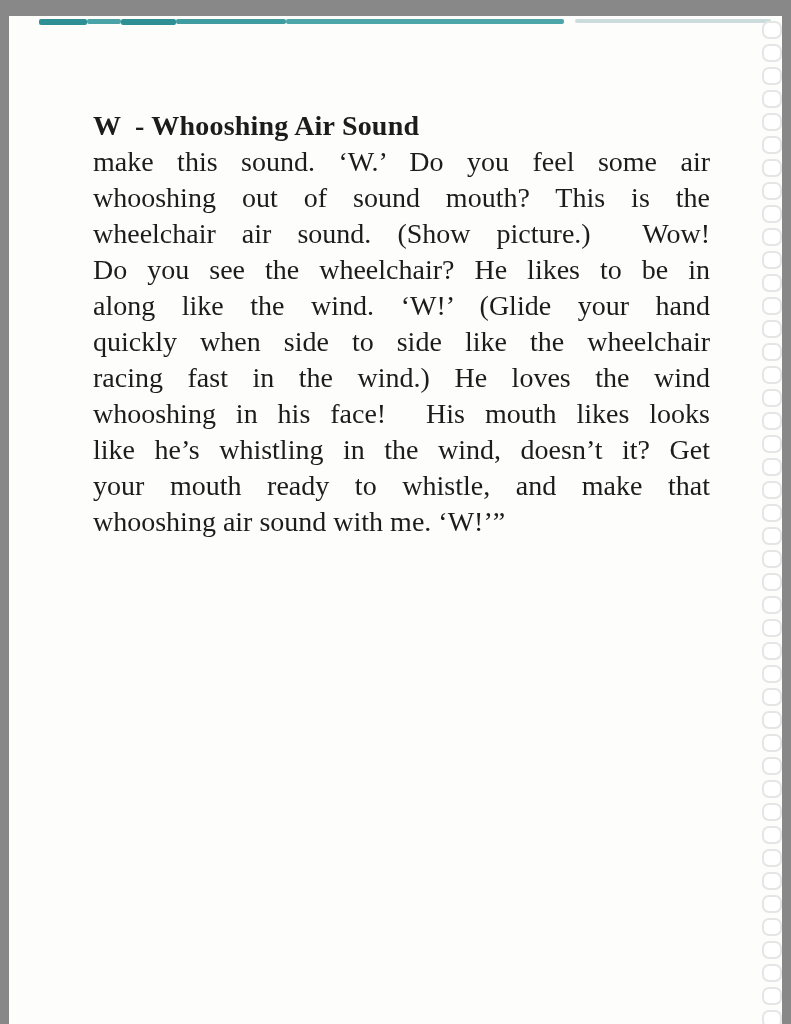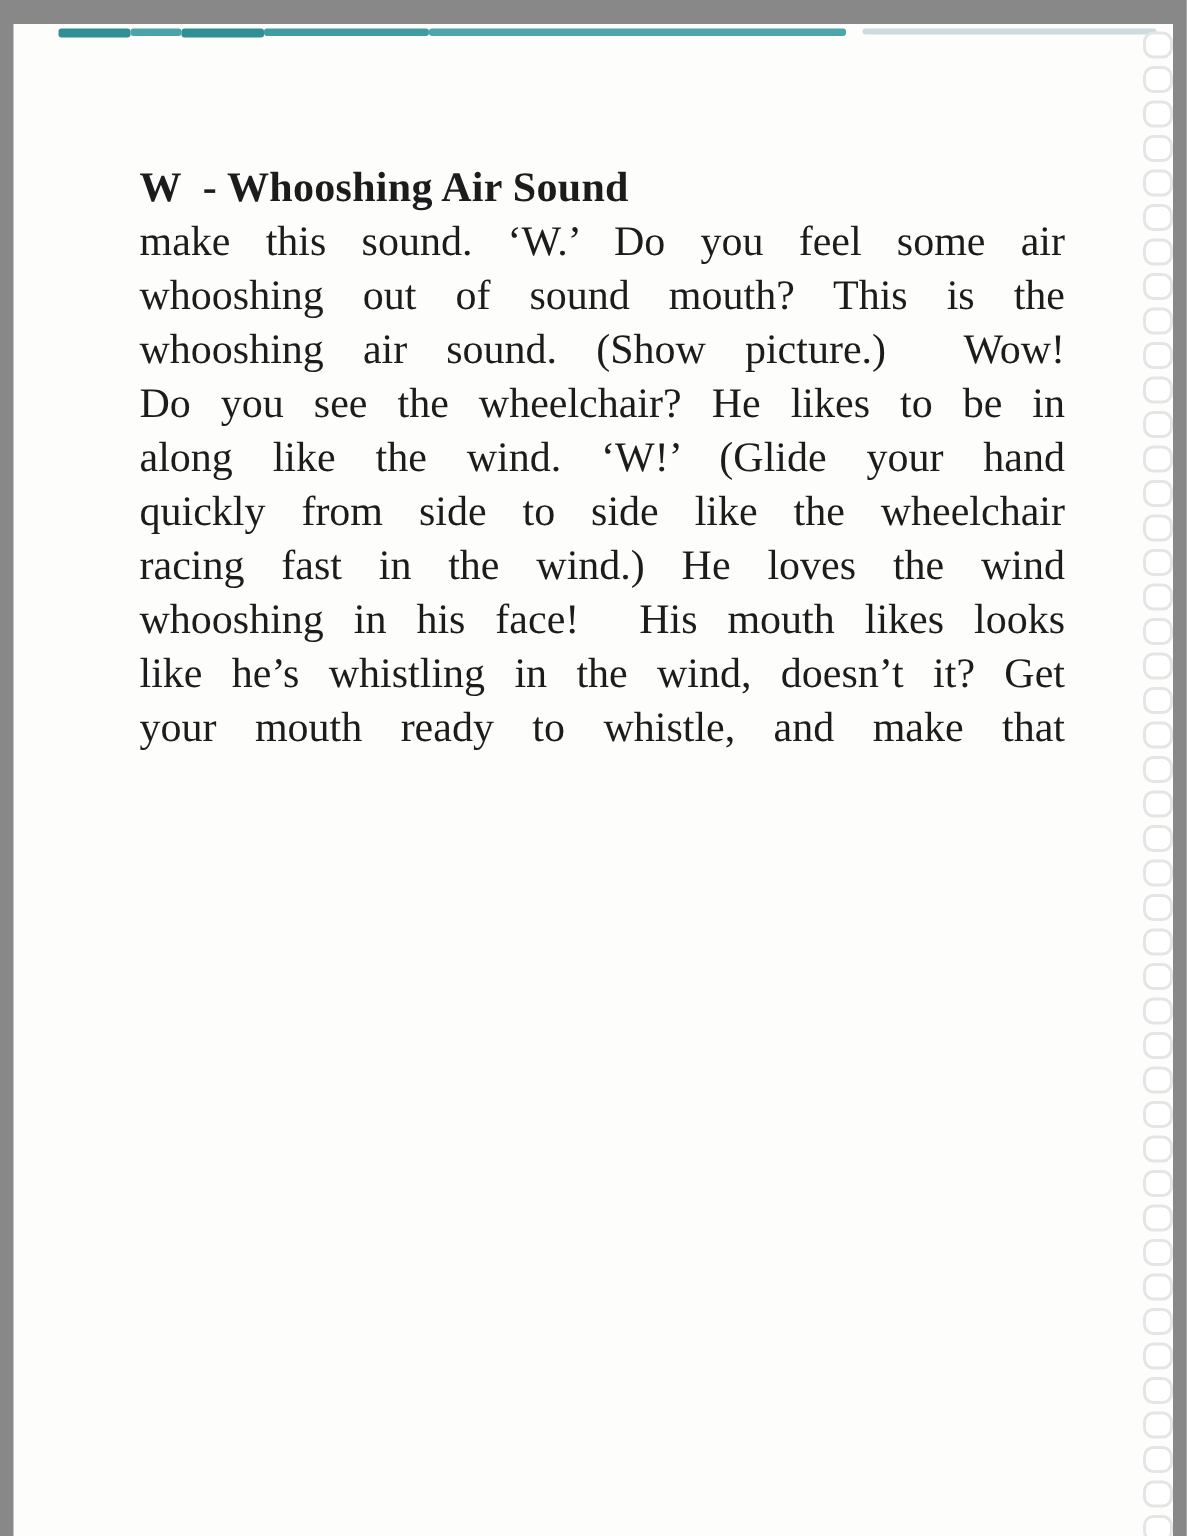--- a/index.html
+++ b/index.html
@@ -70,28 +70,29 @@
       <div class="seg" style="left: 277px; width: 278px; height: 5px; background: rgb(75, 165, 169);"></div>
       <div class="seg" style="left: 566px; width: 196px; height: 4px; background: rgb(204, 220, 221);"></div>
     </div>
 
   <div class="text-block">
     <h1 class="heading">W  - Whooshing Air Sound</h1>
     <div id="paragraphs">
         <div class="para">
           <div class="line">make this sound. ‘W.’ Do you feel some air</div>
           <div class="line">whooshing out of sound mouth? This is the</div>
-          <div class="line">whooshing air sound. (Show picture.)  Wow!</div>
+          <div class="line">wheelchair air sound. (Show picture.)  Wow!</div>
           <div class="line">Do you see the wheelchair? He likes to be in</div>
           <div class="line">along like the wind. ‘W!’ (Glide your hand</div>
-          <div class="line">quickly from side to side like the wheelchair</div>
+          <div class="line">quickly when side to side like the wheelchair</div>
           <div class="line">racing fast in the wind.) He loves the wind</div>
           <div class="line">whooshing in his face!  His mouth likes looks</div>
           <div class="line">like he’s whistling in the wind, doesn’t it? Get</div>
           <div class="line">your mouth ready to whistle, and make that</div>
+          <div class="line para-last">whooshing air sound with me. ‘W!’”</div>
         </div>
       </div>
   </div>
 
   <div id="holes">
       <div class="hole" style="border-color: rgb(229, 229, 229);"></div>
       <div class="hole" style="border-color: rgb(229, 229, 229);"></div>
       <div class="hole" style="border-color: rgb(229, 229, 229);"></div>
       <div class="hole" style="border-color: rgb(229, 229, 229);"></div>
       <div class="hole" style="border-color: rgb(229, 229, 229);"></div>

